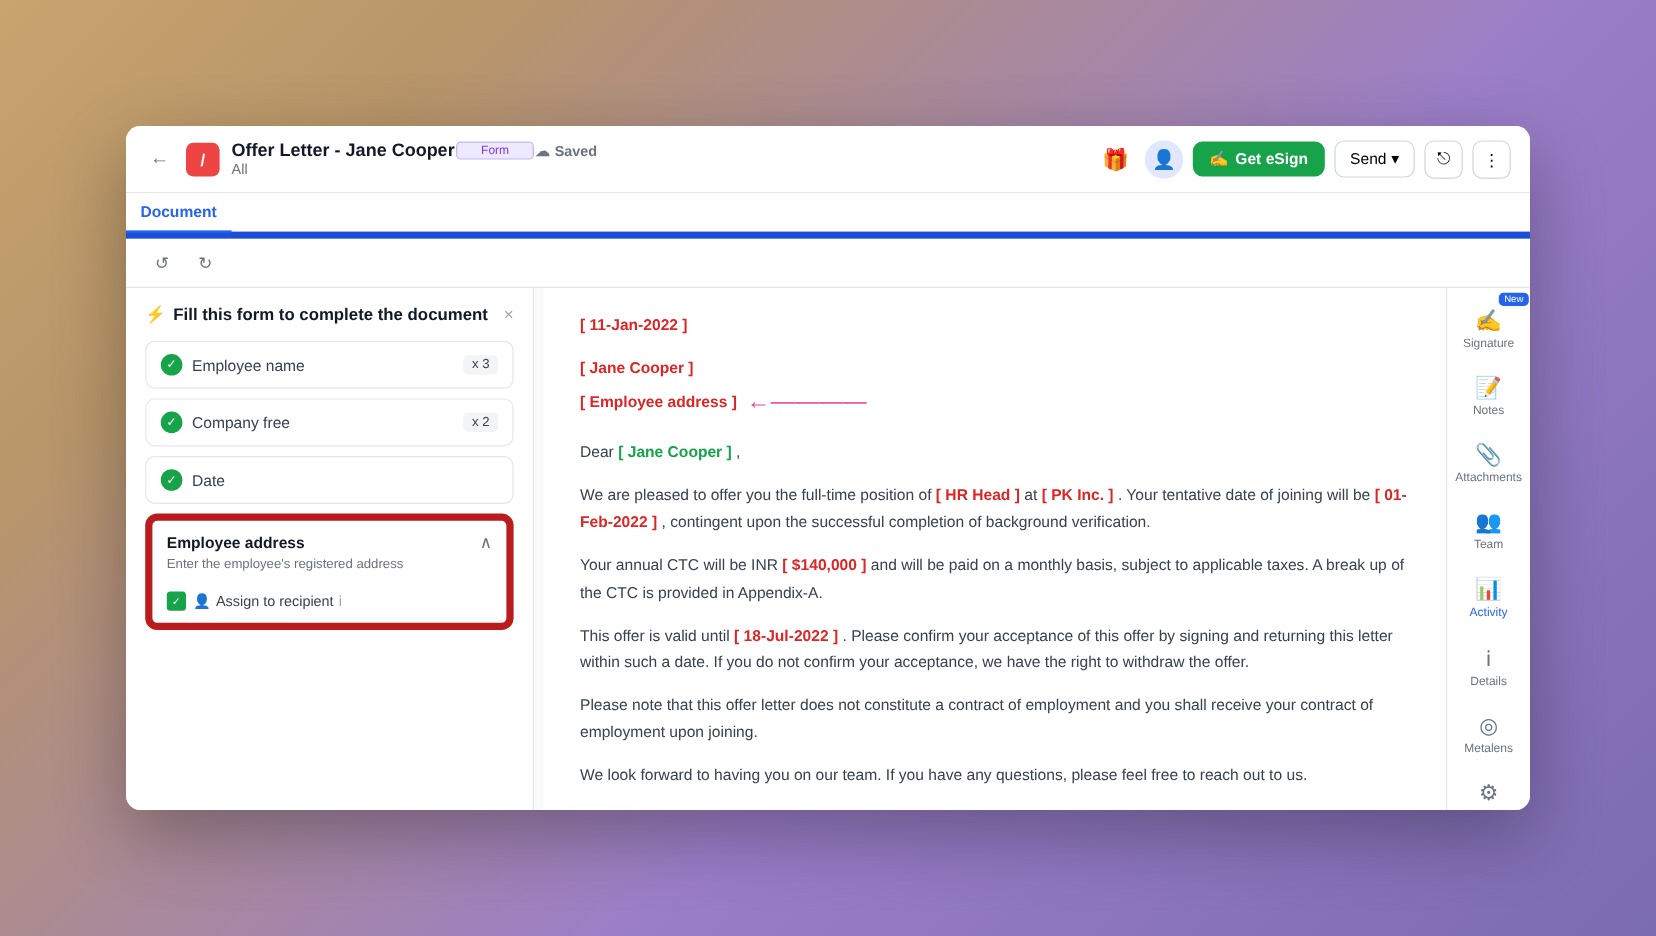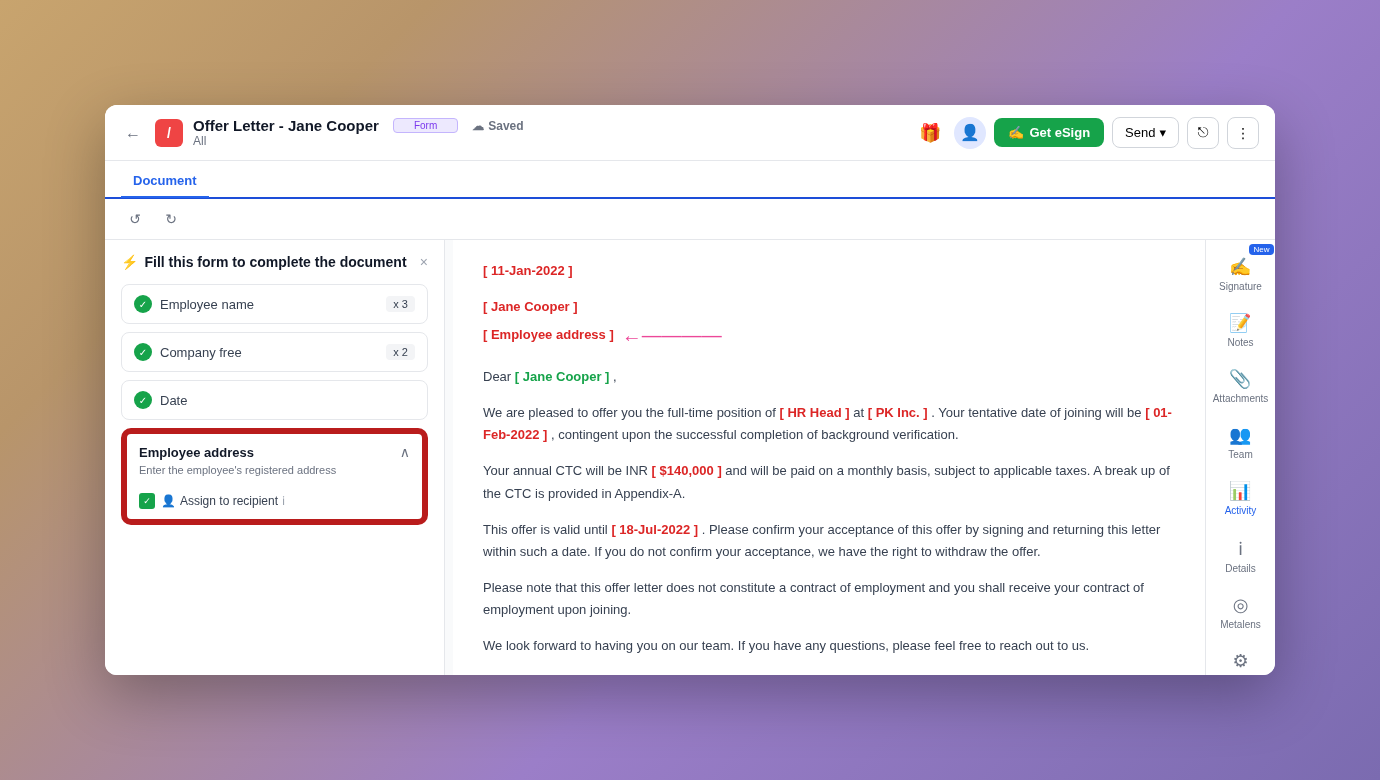--- a/index.html
+++ b/index.html
@@ -60,21 +60,21 @@
     .header-title-group {
       display: flex;
       flex-direction: column;
     }
     .header-title {
       font-size: 15px;
       font-weight: 600;
       color: #111827;
       display: flex;
       align-items: center;
-      gap: 14px;
+      gap: 1px;
     }
     .form-badge {
       background: #ede9fe;
       color: #7c3aed;
       font-size: 10px;
       padding: 1px 20px;
       border-radius: 4px;
       font-weight: 500;
       border: 1px solid #c4b5fd;
     }
@@ -149,22 +149,22 @@
       border-radius: 8px;
       display: flex;
       align-items: center;
       justify-content: center;
       cursor: pointer;
       font-size: 14px;
     }
     
     .tabs-bar {
       display: flex;
-      padding: 0 16px;
-      border-bottom: 2px solid #1d4ed8;
+      padding: 0 0;
+      border-bottom: 6px solid #1d4ed8;
       flex-shrink: 0;
       background: #fff;
       height: 38px;
       align-items: flex-end;
     }
     .tab {
       padding: 8px 12px;
       font-size: 13px;
       cursor: pointer;
       color: #6b7280;

